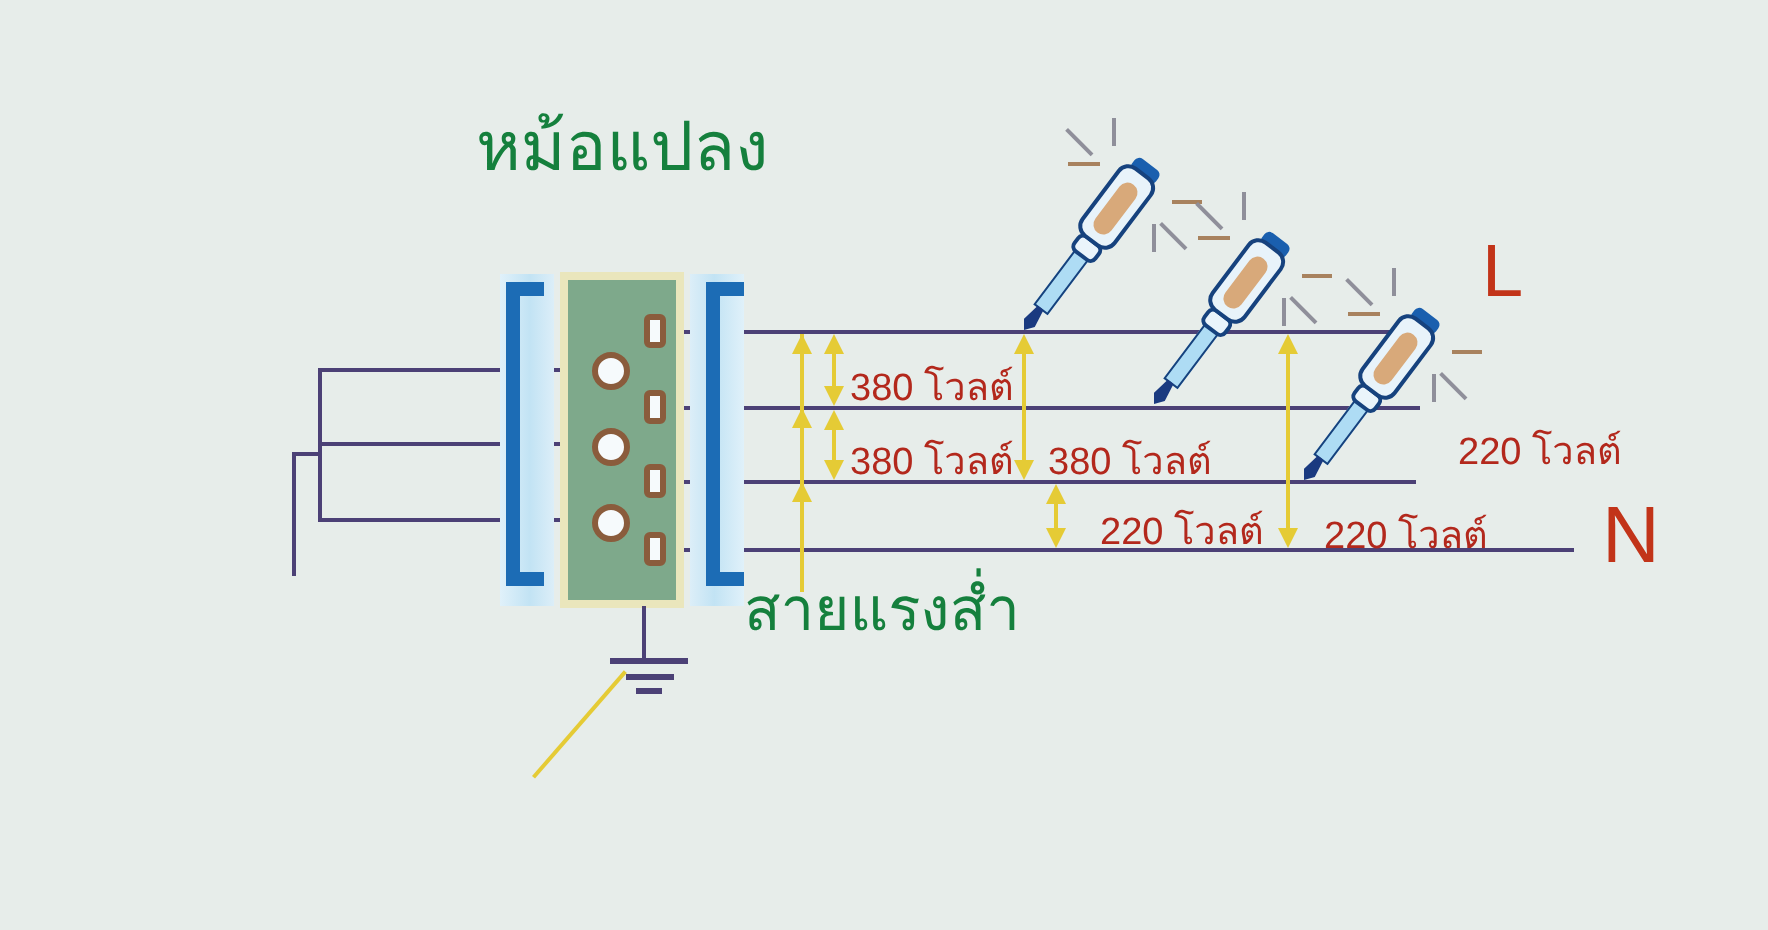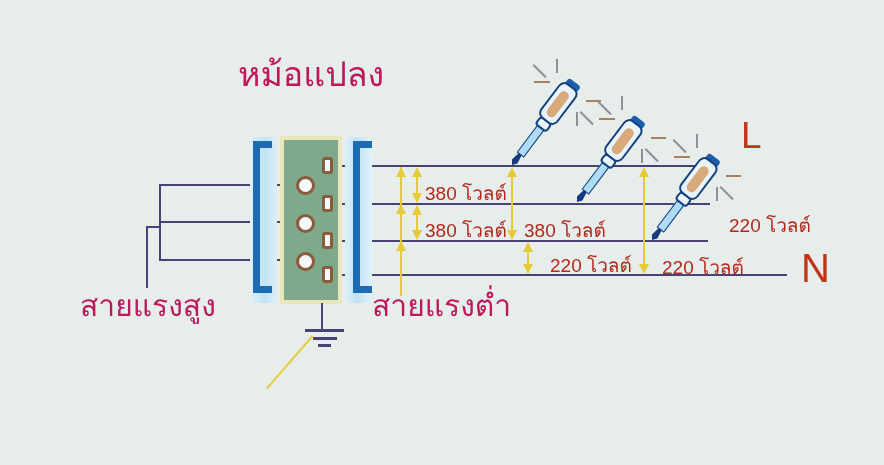--- a/index.html
+++ b/index.html
@@ -2,21 +2,21 @@
 <html><head>
 <meta charset="utf-8">
 <style>
   html,body { margin:0; padding:0; }
   body { font-family: "Liberation Sans", "DejaVu Sans", sans-serif; }
   #stage {
     position:relative; width:884px; height:465px;
     background:#e7edea; overflow:hidden;
   }
   
-  .red { color:#be185d; }
+  .red { color:#15803d; }
   .lbl { position:absolute; white-space:nowrap; line-height:1.1; }
   .title-lbl { left:238px; top:56px;  font-size:34px; }
   .hv-lbl    { left:80px;  top:289px; font-size:30px; }
   .lv-lbl    { left:372px; top:289px; font-size:30px; }
   .gnd-lbl   { left:183px; top:383px; font-size:30px; }
   .l-lbl     { left:741px; top:116px; font-size:37px; color:#c23419; }
   .n-lbl     { left:801px; top:246px; font-size:40px; color:#c23419; }
   .vlabel    { position:absolute; font-size:19px; color:#b3281c; white-space:nowrap; }
   .v-380-a { left:425px; top:178px; }
   .v-380-b { left:425px; top:215px; }
@@ -108,22 +108,21 @@
   .sp-h2 { left:74px; top:-65px;  width:15px; height:2px; background:#a8825e; }
   .sp-v2 { left:64px; top:-53px;  width:2px; height:14px; }
   .sp-d2 { left:69px; top:-54px;  width:18px; height:2px; transform:rotate(45deg); transform-origin:0 0; }
 </style>
 </head>
 <body>
 
 <div id="stage">
 
   <div class="lbl red title-lbl">หม้อแปลง</div>
-  <div class="lbl red hv-lbl">สายแรงสูง</div>
-  <div class="lbl red lv-lbl">สายแรงต่ำ</div>
+  <div class="lbl red lv-lbl">สายแรงส่ำ</div>
   <div class="lbl l-lbl">L</div>
   <div class="lbl n-lbl">N</div>
 
   <div class="wire w-hv1"></div>
   <div class="wire w-hv2"></div>
   <div class="wire w-hv3"></div>
   <div class="vwire hv-bus"></div>
   <div class="wire hv-leader-h" style="left:146px;top:226px;width:15px;"></div>
   <div class="vwire hv-leader-v"></div>
 

